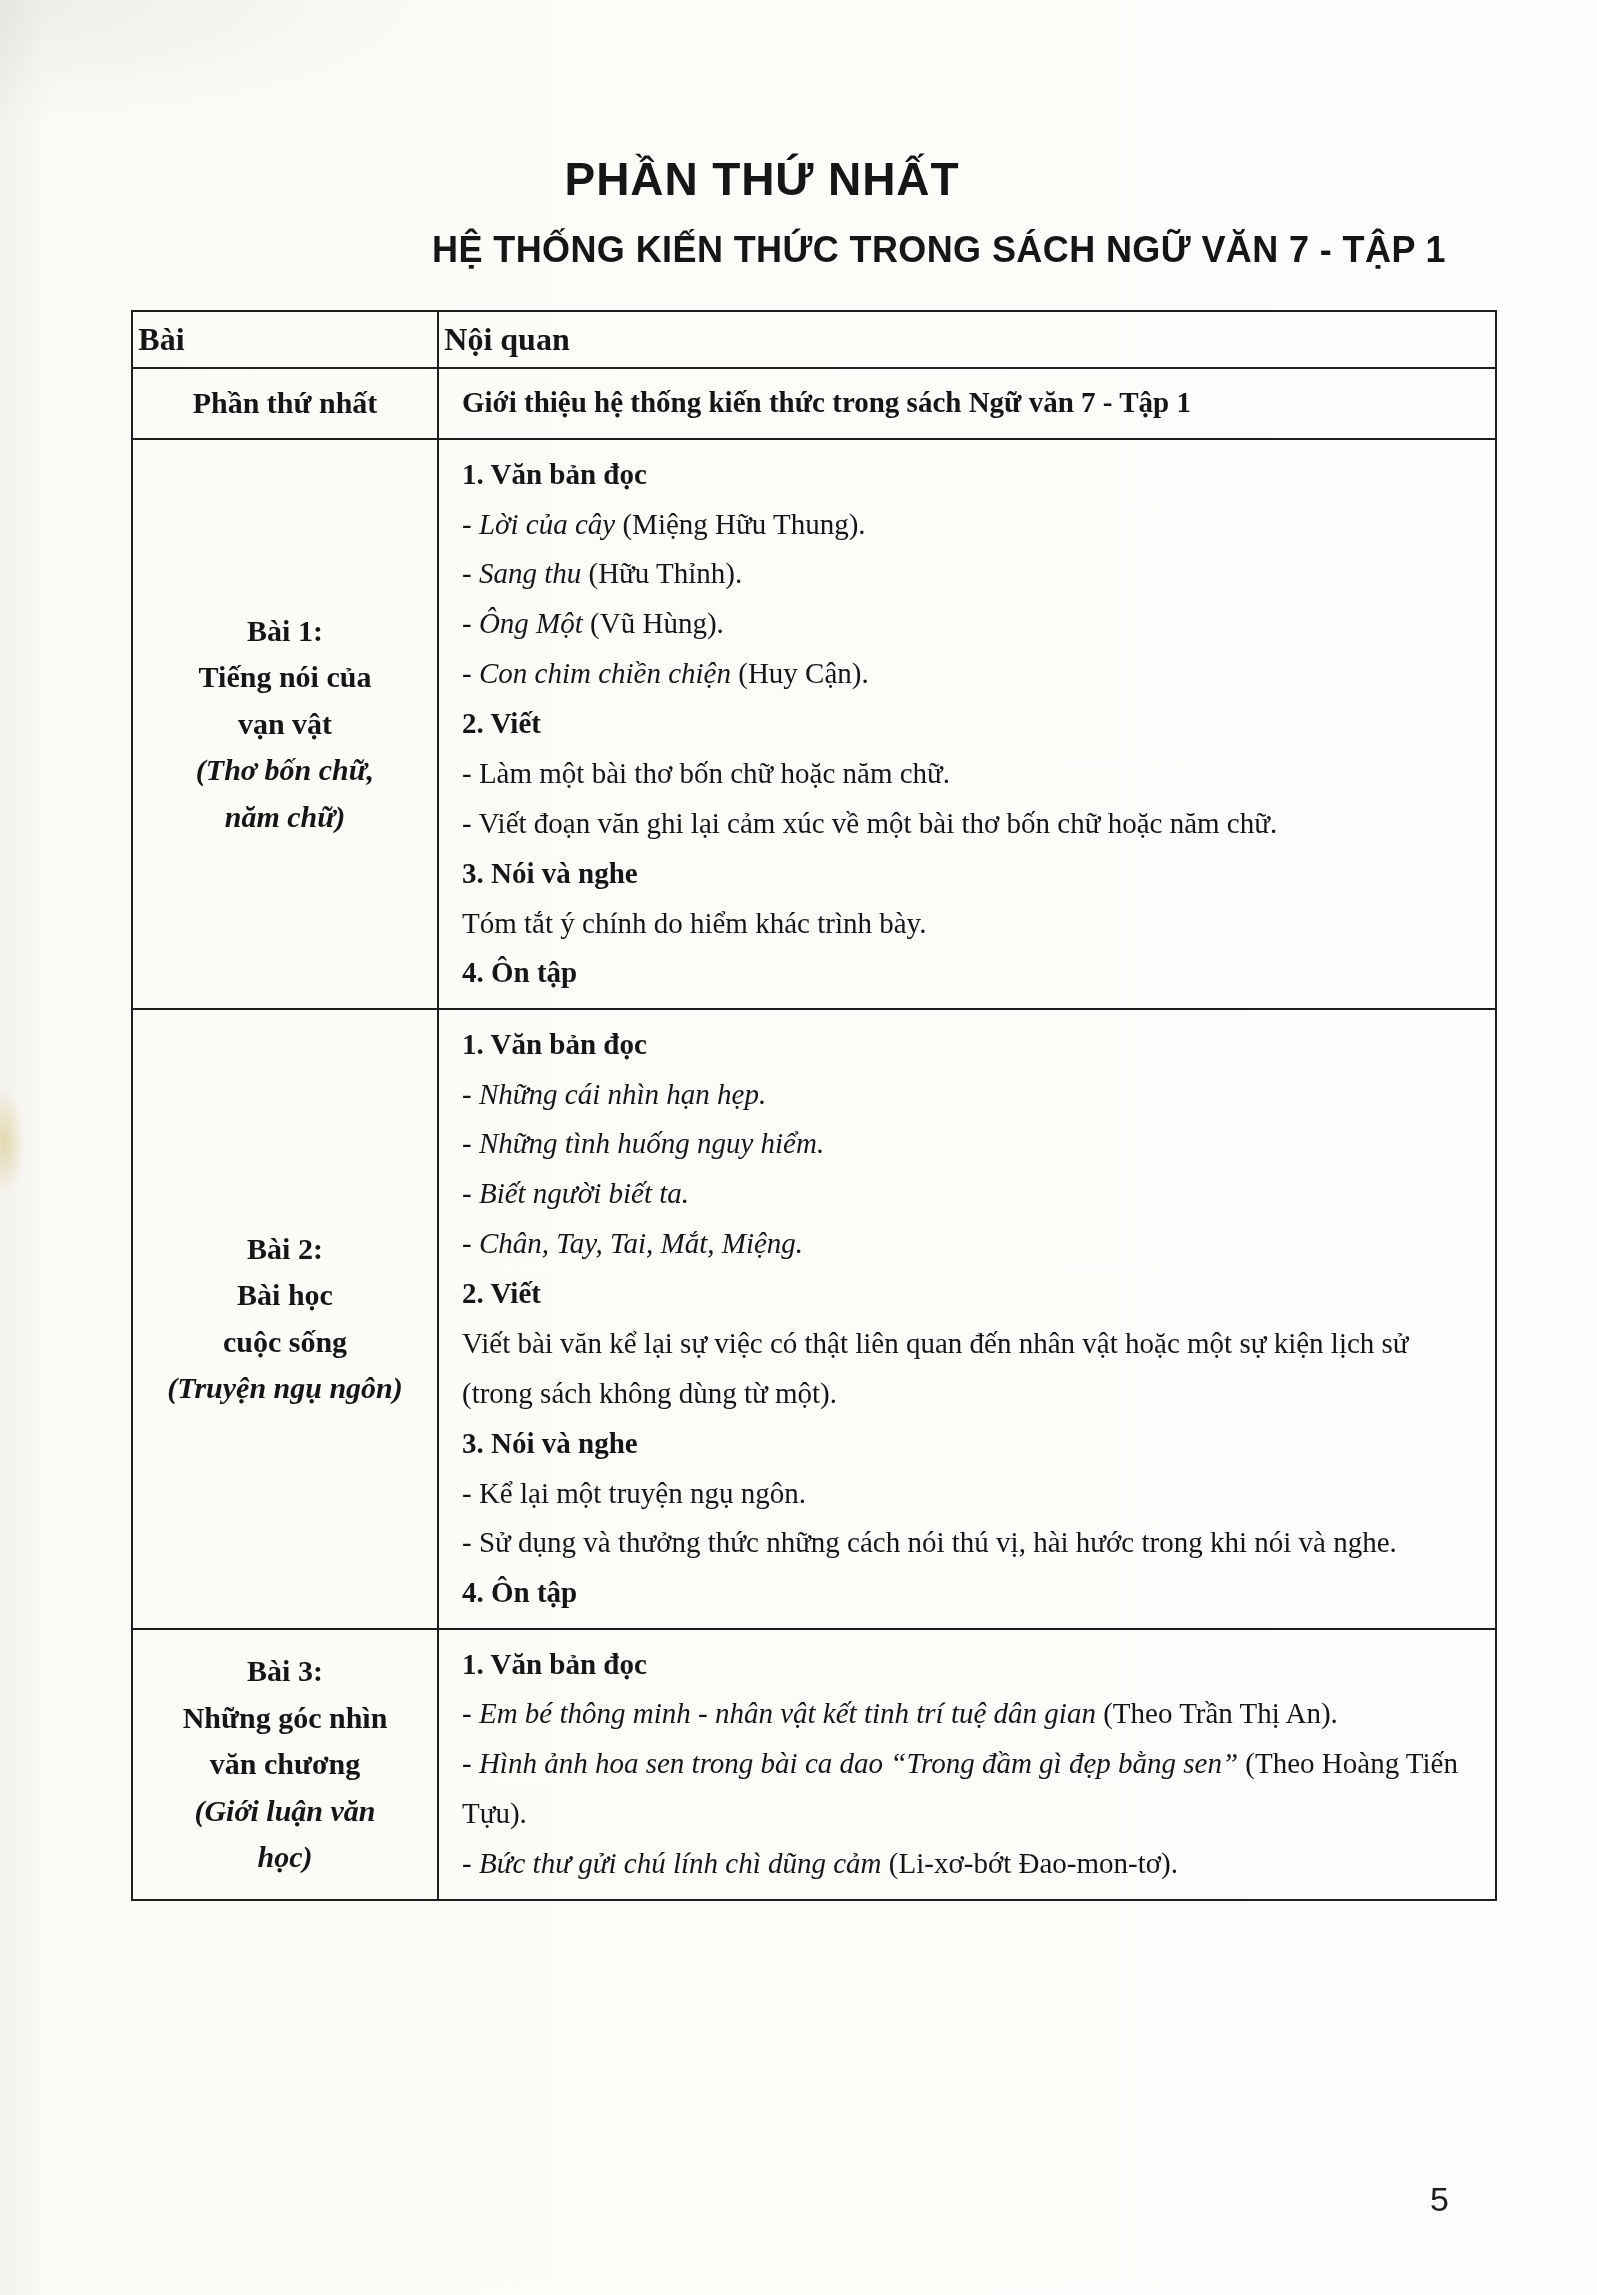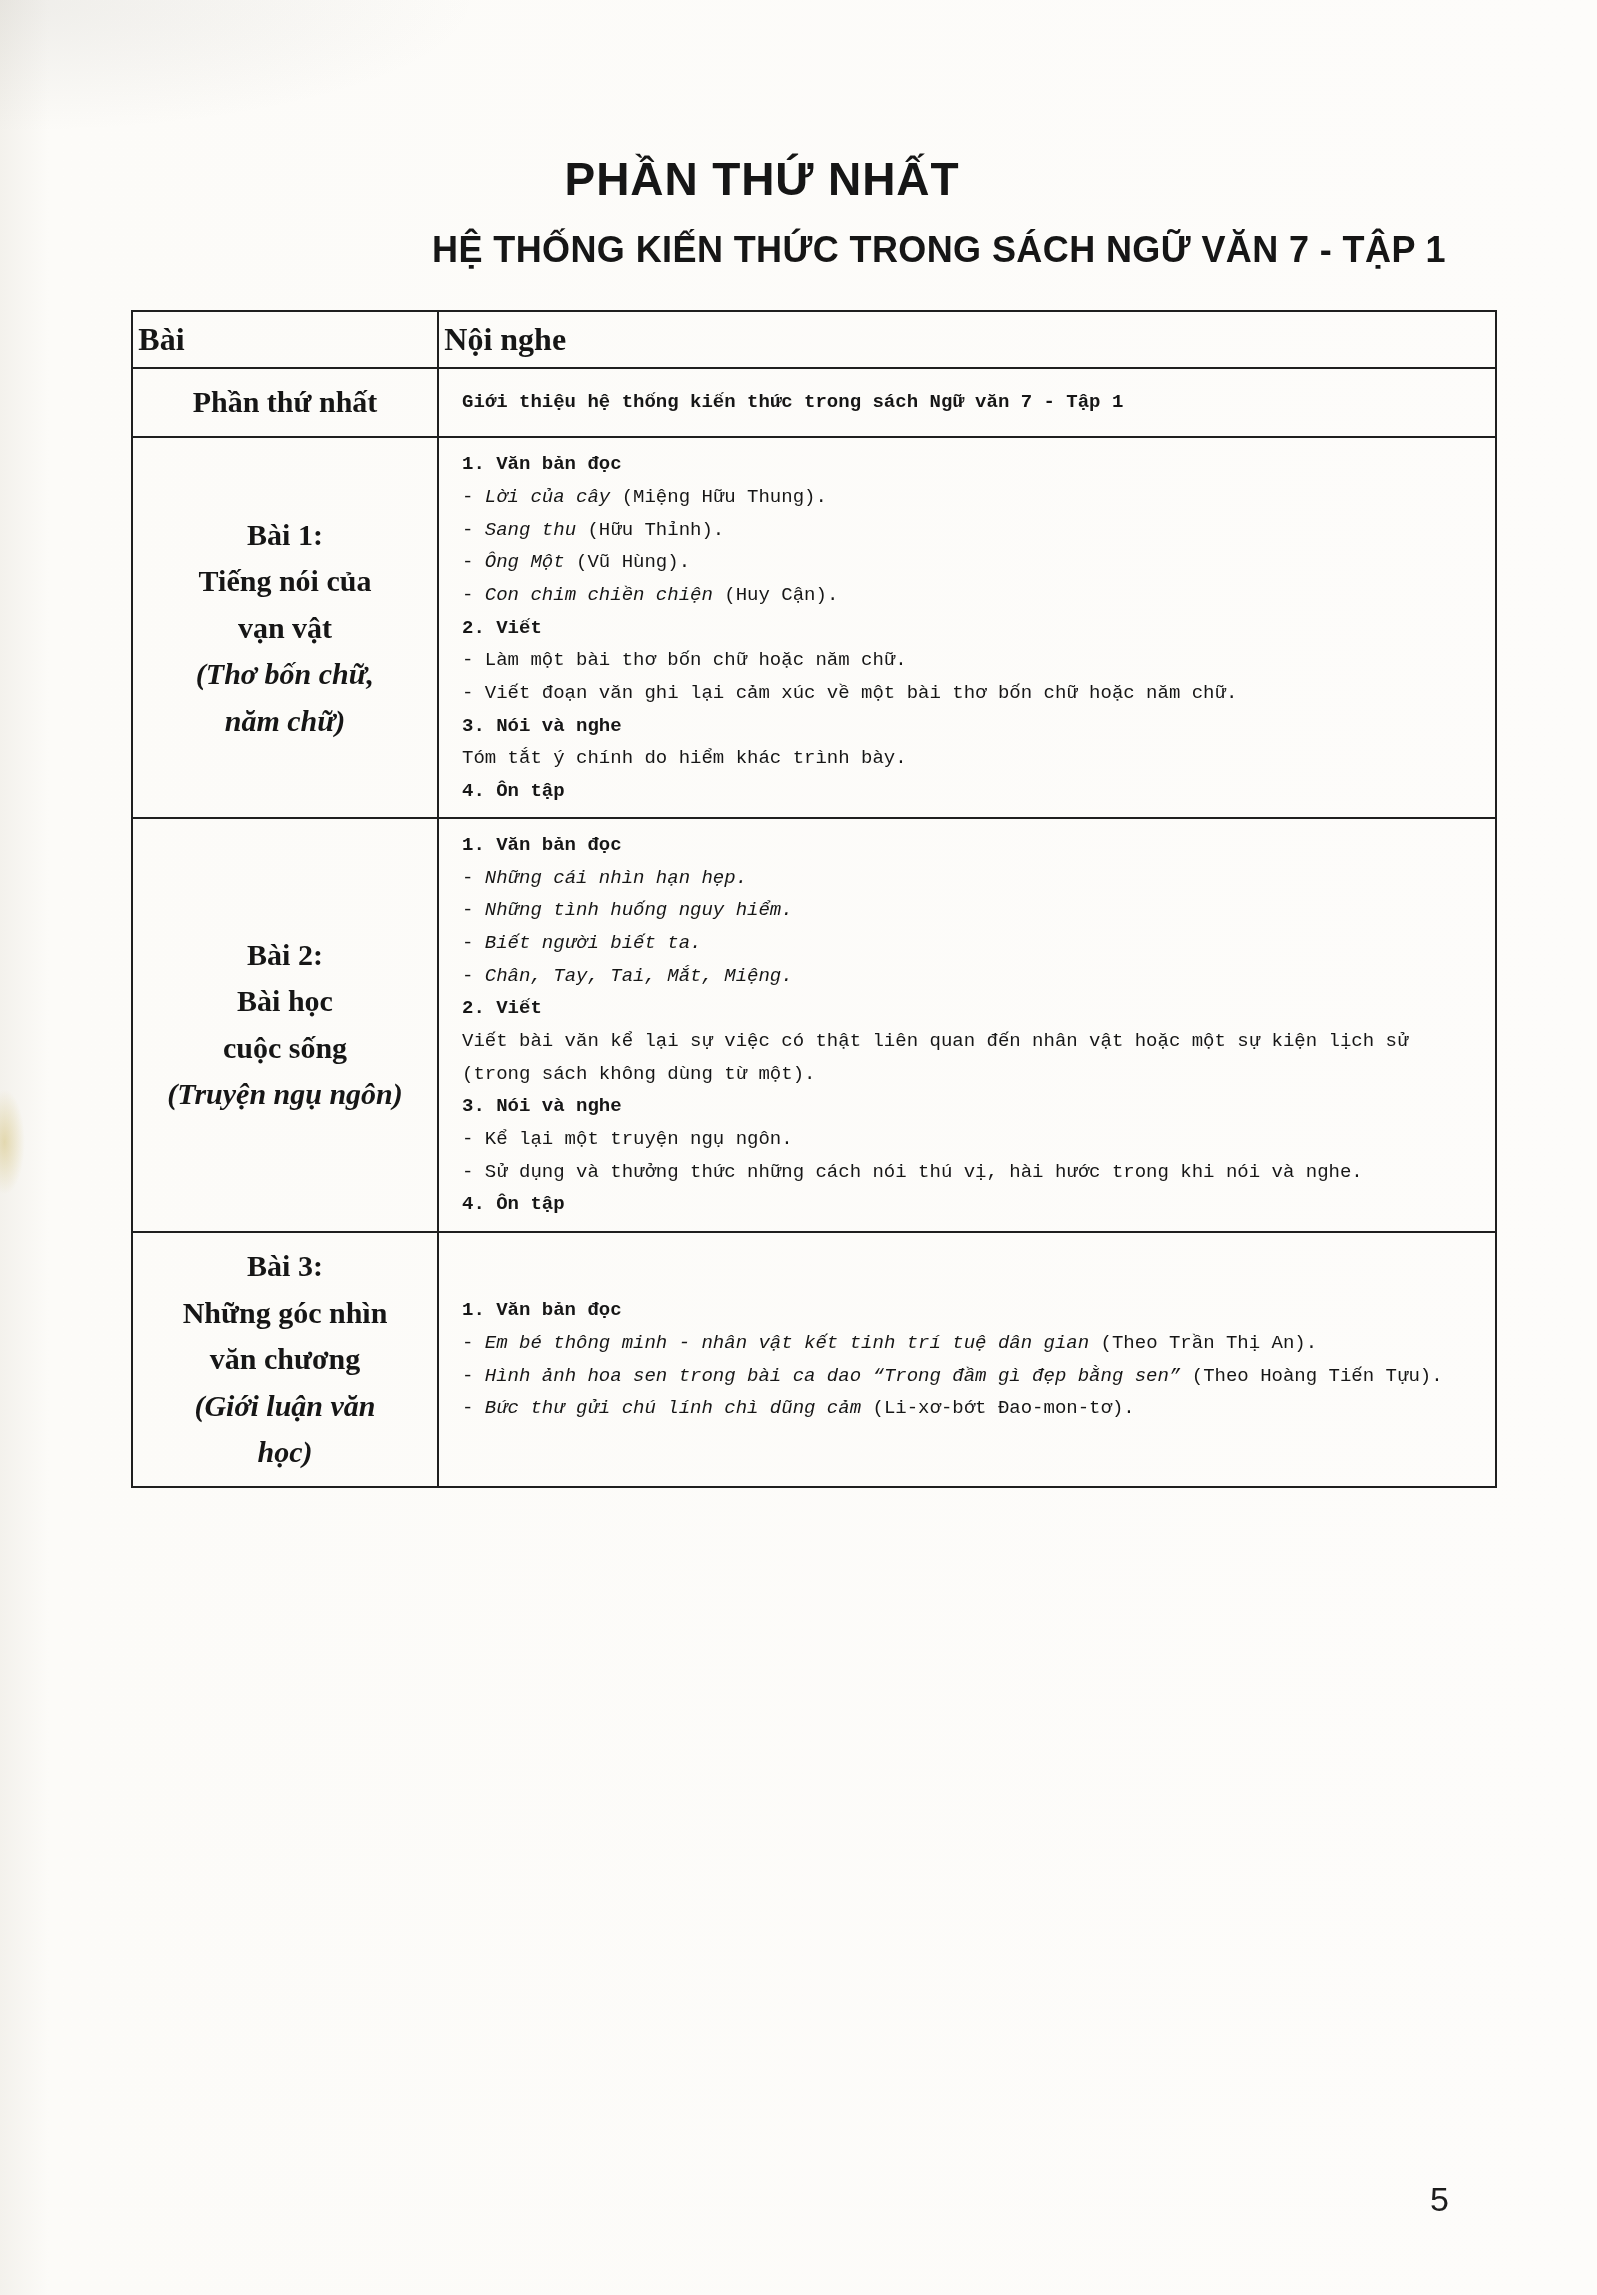--- a/index.html
+++ b/index.html
@@ -64,23 +64,22 @@
   }
   .label-line {
     font-size: 30px;
     line-height: 1.55;
   }
   td.content-cell {
     vertical-align: middle;
     padding: 9.7px 14px 9.7px 23px;
   }
   .content-line {
-    font-size: 19px;
+    font-size: 29px;
     line-height: 1.72;
-    font-family: Liberation Mono, monospace;
   }
   .b  { font-weight: bold; }
   .i  { font-style: italic; }
   .bi { font-weight: bold; font-style: italic; }
   .page-number {
     position: absolute;
     right: 149px;
     bottom: 76px;
     font-family: "Liberation Sans", "DejaVu Sans", sans-serif;
     font-size: 34px;
@@ -105,21 +104,21 @@
     <h1 class="title">PHẦN THỨ NHẤT</h1>
     <h2 class="subtitle">HỆ THỐNG KIẾN THỨC TRONG SÁCH NGỮ VĂN 7 - TẬP 1</h2>
     <table class="kb">
       <colgroup>
           <col class="c1">
           <col class="c2">
         </colgroup>
       <thead>
         <tr>
           <th>Bài</th>
-          <th>Nội nghe</th>
+          <th>Nội quan</th>
         </tr>
       </thead>
       <tbody>
           <tr>
             <td class="label-cell">
               <div class="label-line b">Phần thứ nhất</div>
             </td>
             <td class="content-cell">
               <div class="content-line"><span class="b">Giới thiệu hệ thống kiến thức trong sách Ngữ văn 7 - Tập 1</span></div>
             </td>

